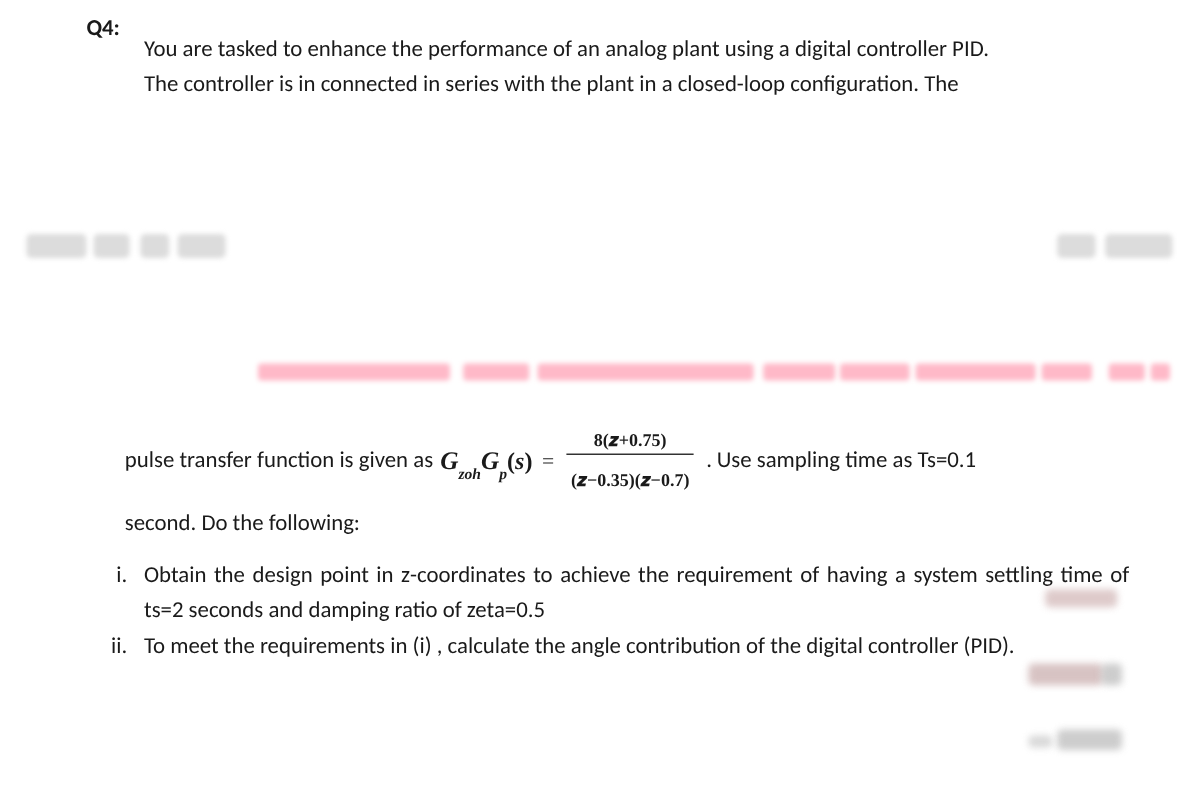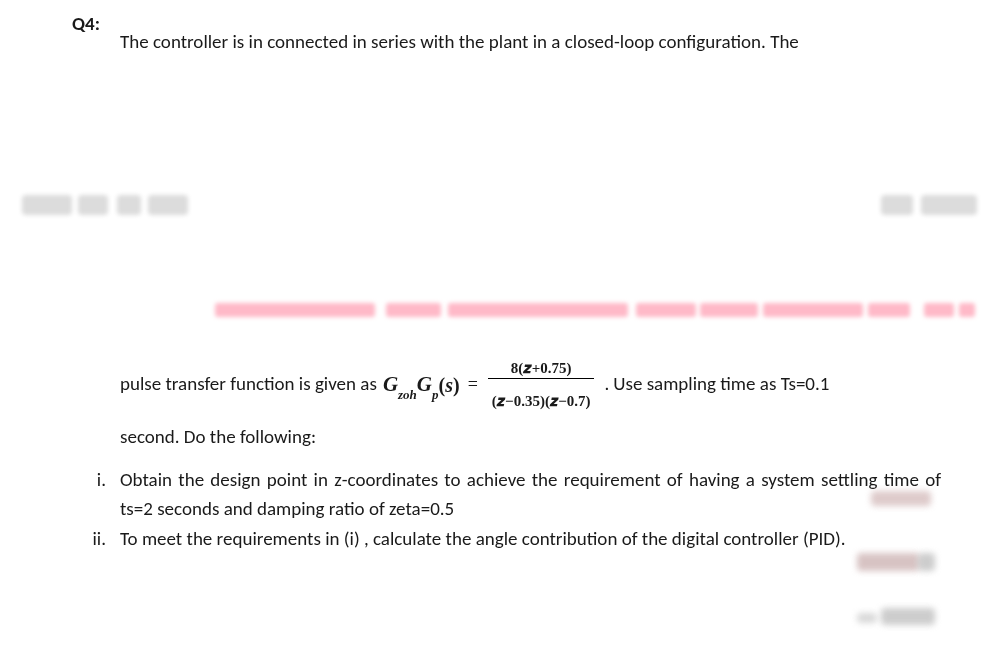--- a/index.html
+++ b/index.html
@@ -64,21 +64,21 @@
     .hidden-row2 .blk.c { left: 448px; width: 180px; }
     .hidden-row2 .blk.d { left: 636px; width: 60px; }
     .hidden-row2 .blk.e { left: 700px; width: 58px; }
     .hidden-row2 .blk.f { left: 763px; width: 100px; }
     .hidden-row2 .blk.g { left: 868px; width: 42px; }
     .hidden-row2 .blk.h { left: 924px; width: 30px; }
     .hidden-row2 .blk.i { left: 959px; width: 16px; }
     .pulse-block {
       position: absolute;
       top: 360px;
-      left: 120px;
+      left: 104px;
       right: 40px;
     }
     .pulse-line {
       display: flex;
       align-items: center;
       flex-wrap: nowrap;
       gap: 0;
     }
     .formula-holder {
       display: inline-flex;
@@ -166,20 +166,21 @@
     .smudge.s2b { right: 46px; top: 553px; width: 17px; height: 18px; background: #b8b8b8; }
     .smudge.s3 { right: 46px; top: 608px; width: 54px; height: 17px; background: #b8b8b8; }
     .smudge.s3b { right: 104px; top: 613px; width: 20px; height: 10px; background: #c8c8c8; }
   </style>
 </head>
 <body>
 
 <div class="question-label">Q4:</div>
 
 <div class="intro-text">
+  <div>You are tasked to enhance the performance of an analog plant using a digital controller PID.</div>
   <div>The controller is in connected in series with the plant in a closed-loop configuration. The</div>
 </div>
 
 <div class="hidden-row1">
   <div class="blk a"></div>
     <div class="blk b"></div>
     <div class="blk c"></div>
     <div class="blk d"></div>
   <div class="blk e"></div>
     <div class="blk f"></div>

